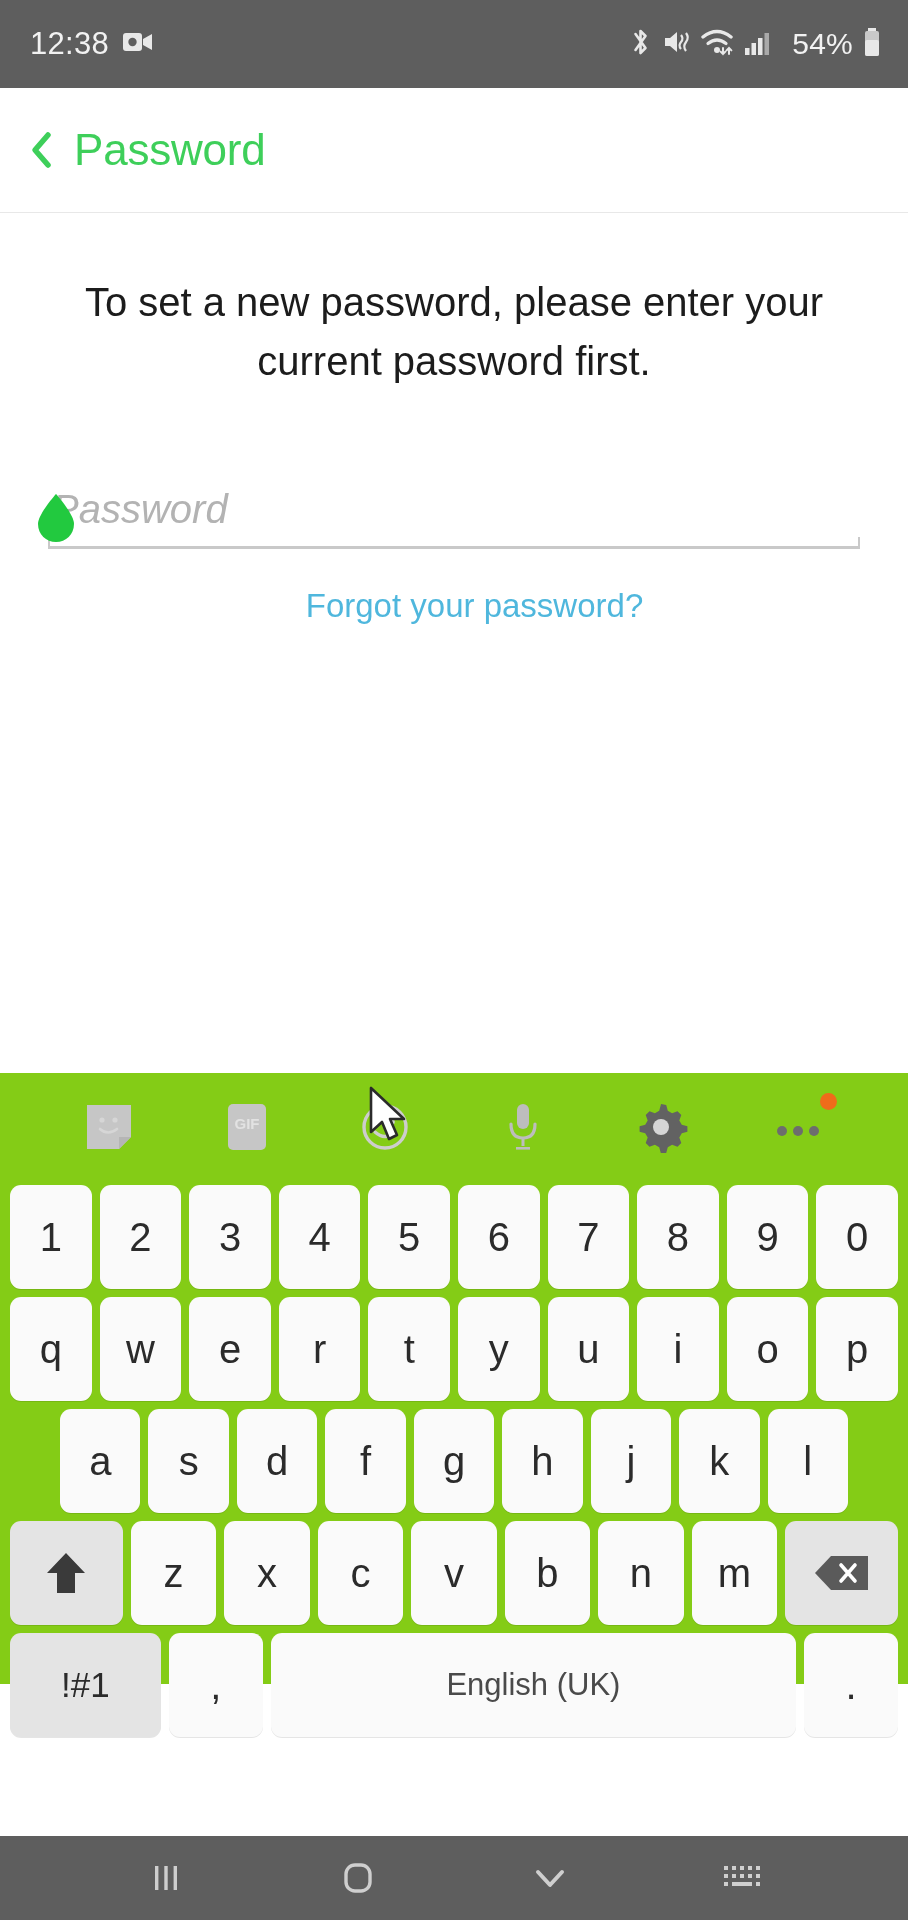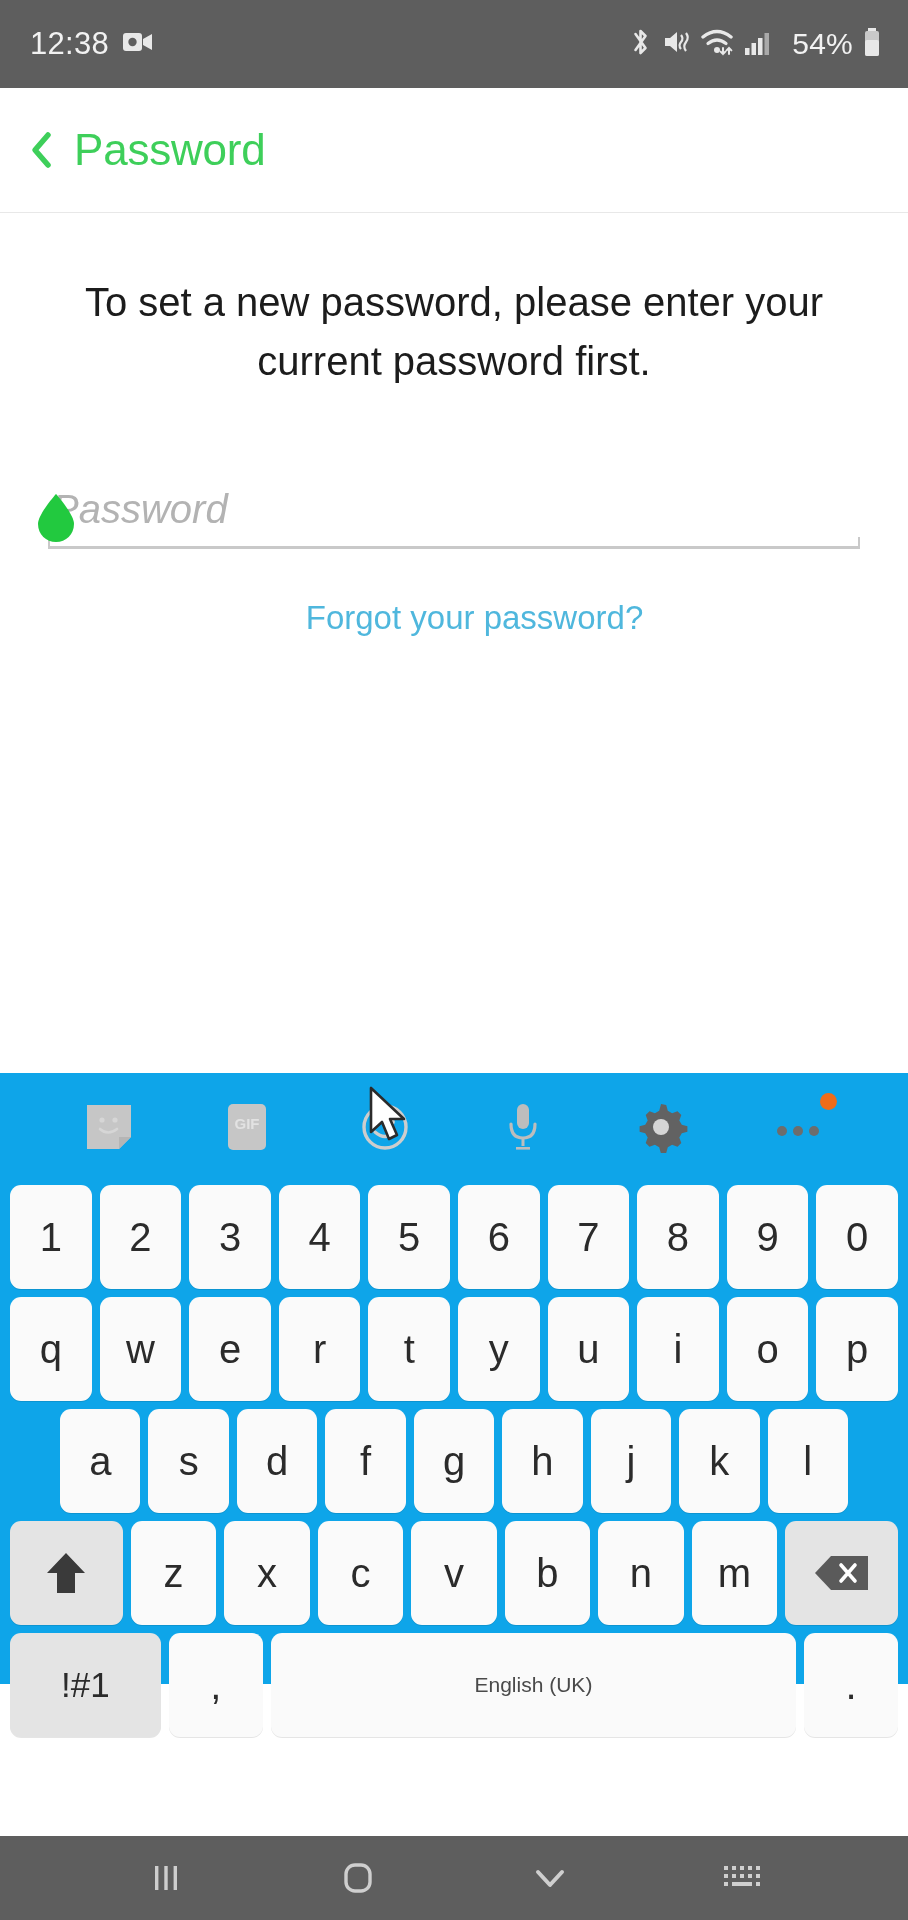--- a/index.html
+++ b/index.html
@@ -132,37 +132,37 @@
   .drop-handle {
     position: absolute;
     left: -14px;
     top: 5px;
     width: 44px; height: 52px;
     pointer-events: none;
   }
 
   .forgot-link {
     display: block;
-    margin-top: 50px;
+    margin-top: 38px;
     text-align: center;
     color: #4FB7DD;
     font-size: 33px;
     text-decoration: none;
     font-weight: 400;
     padding-left: 41px;
   }
 
   
   .keyboard {
     position: absolute;
     left: 0;
     top: 1073px;
     width: 908px;
     height: 611px;
-    background: #0ea5e9;
+    background: #84cc16;
   }
   .kb-toolbar {
     position: relative;
     height: 108px;
     display: flex;
     align-items: center;
     justify-content: space-around;
     padding: 0 40px;
   }
   .kb-tool {
@@ -200,21 +200,21 @@
     cursor: pointer;
     box-shadow: 0 1px 0 rgba(0,0,0,0.10);
     user-select: none;
   }
   .key.fn {
     background: #e4e4e4;
     flex: 1.32 1 0;
   }
   .key.space {
     flex: 4.6 1 0;
-    font-size: 21px;
+    font-size: 31px;
     color: #4a4a4a;
   }
   .key.comma, .key.period { flex: 0.82 1 0; }
   .key.symbols { font-size: 35px; color: #2b2b2b; }
   .key.next { color: #4a9bef; font-size: 35px; }
   .row-asdf { padding-left: 54px; padding-right: 54px; }
   .key-icon { display:flex; align-items:center; justify-content:center; }
 
   
   .nav-bar {

